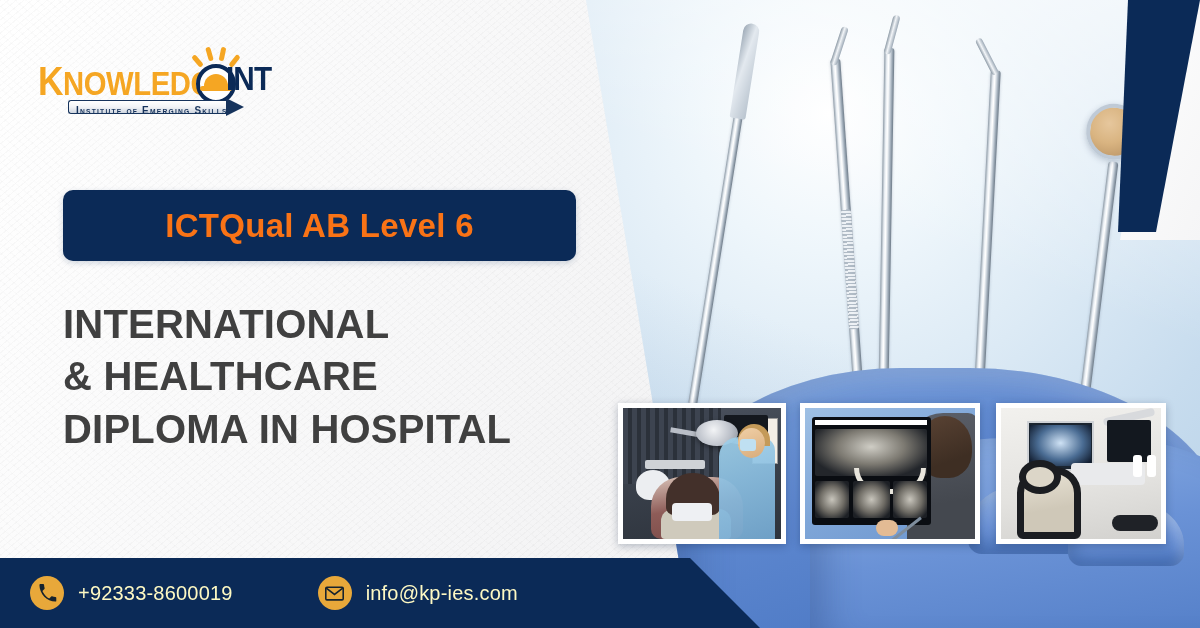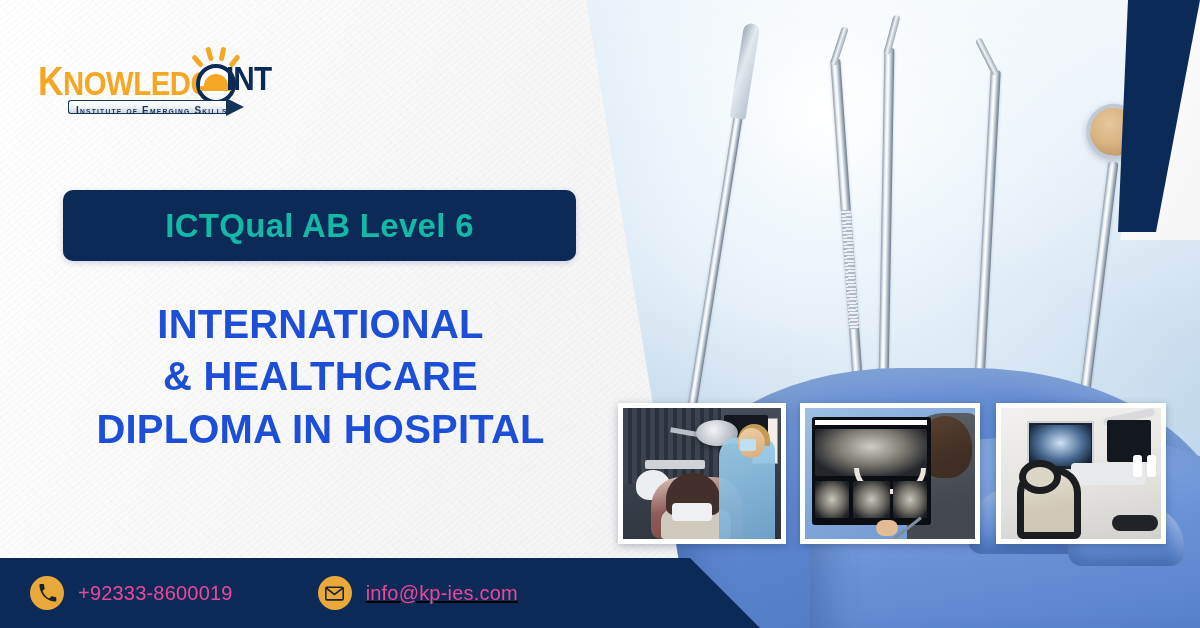--- a/index.html
+++ b/index.html
@@ -219,32 +219,31 @@
   .badge {
     position:absolute;
     left:63px; top:190px; width:513px; height:71px;
     background:#0b2a57;
     border-radius:10px;
     display:flex; align-items:center; justify-content:center;
     z-index:6;
     box-shadow:0 2px 6px rgba(11,42,87,0.18);
   }
   .badge-text {
-    color:#14b8a6;
+    color:#f97316;
     font-size:33px;
     font-weight:bold;
     letter-spacing:0.3px;
   }
 
   
   .headline {
     position:absolute;
     left:63px; top:298px; width:515px;
-    text-align:center;
-    color:#1d4ed8;
+    color:#404040;
     font-size:40px;
     font-weight:bold;
     line-height:1.31;
     letter-spacing:0.2px;
     z-index:6;
   }
   .headline .ln { display:block; white-space:nowrap; }
 
   
   .thumbs { position:absolute; left:0; top:0; width:1200px; height:628px; z-index:5; pointer-events:none; }
@@ -321,30 +320,30 @@
   .footer {
     position:absolute;
     left:0; bottom:0; width:760px; height:70px;
     background:#0b2a57;
     clip-path:polygon(0 0, 690px 0, 760px 70px, 0 70px);
     z-index:7;
     display:flex; align-items:center;
   }
   .contact { display:flex; align-items:center; }
   .c-phone { margin-left:30px; }
-  .c-mail { margin-left:85px;text-decoration:underline; }
+  .c-mail { margin-left:85px; }
   .c-icon {
     width:34px; height:34px; border-radius:50%;
     background:#E8A83A;
     display:flex; align-items:center; justify-content:center;
     flex:0 0 auto;
   }
   .c-icon svg { display:block; }
   .c-text {
-    color:#ec4899;
+    color:#fef9c3;
     font-size:20px;
     margin-left:14px;
     letter-spacing:0.2px;
     white-space:nowrap;
   }
 </style>
 </head>
 <body>
 
 <div class="poster">

